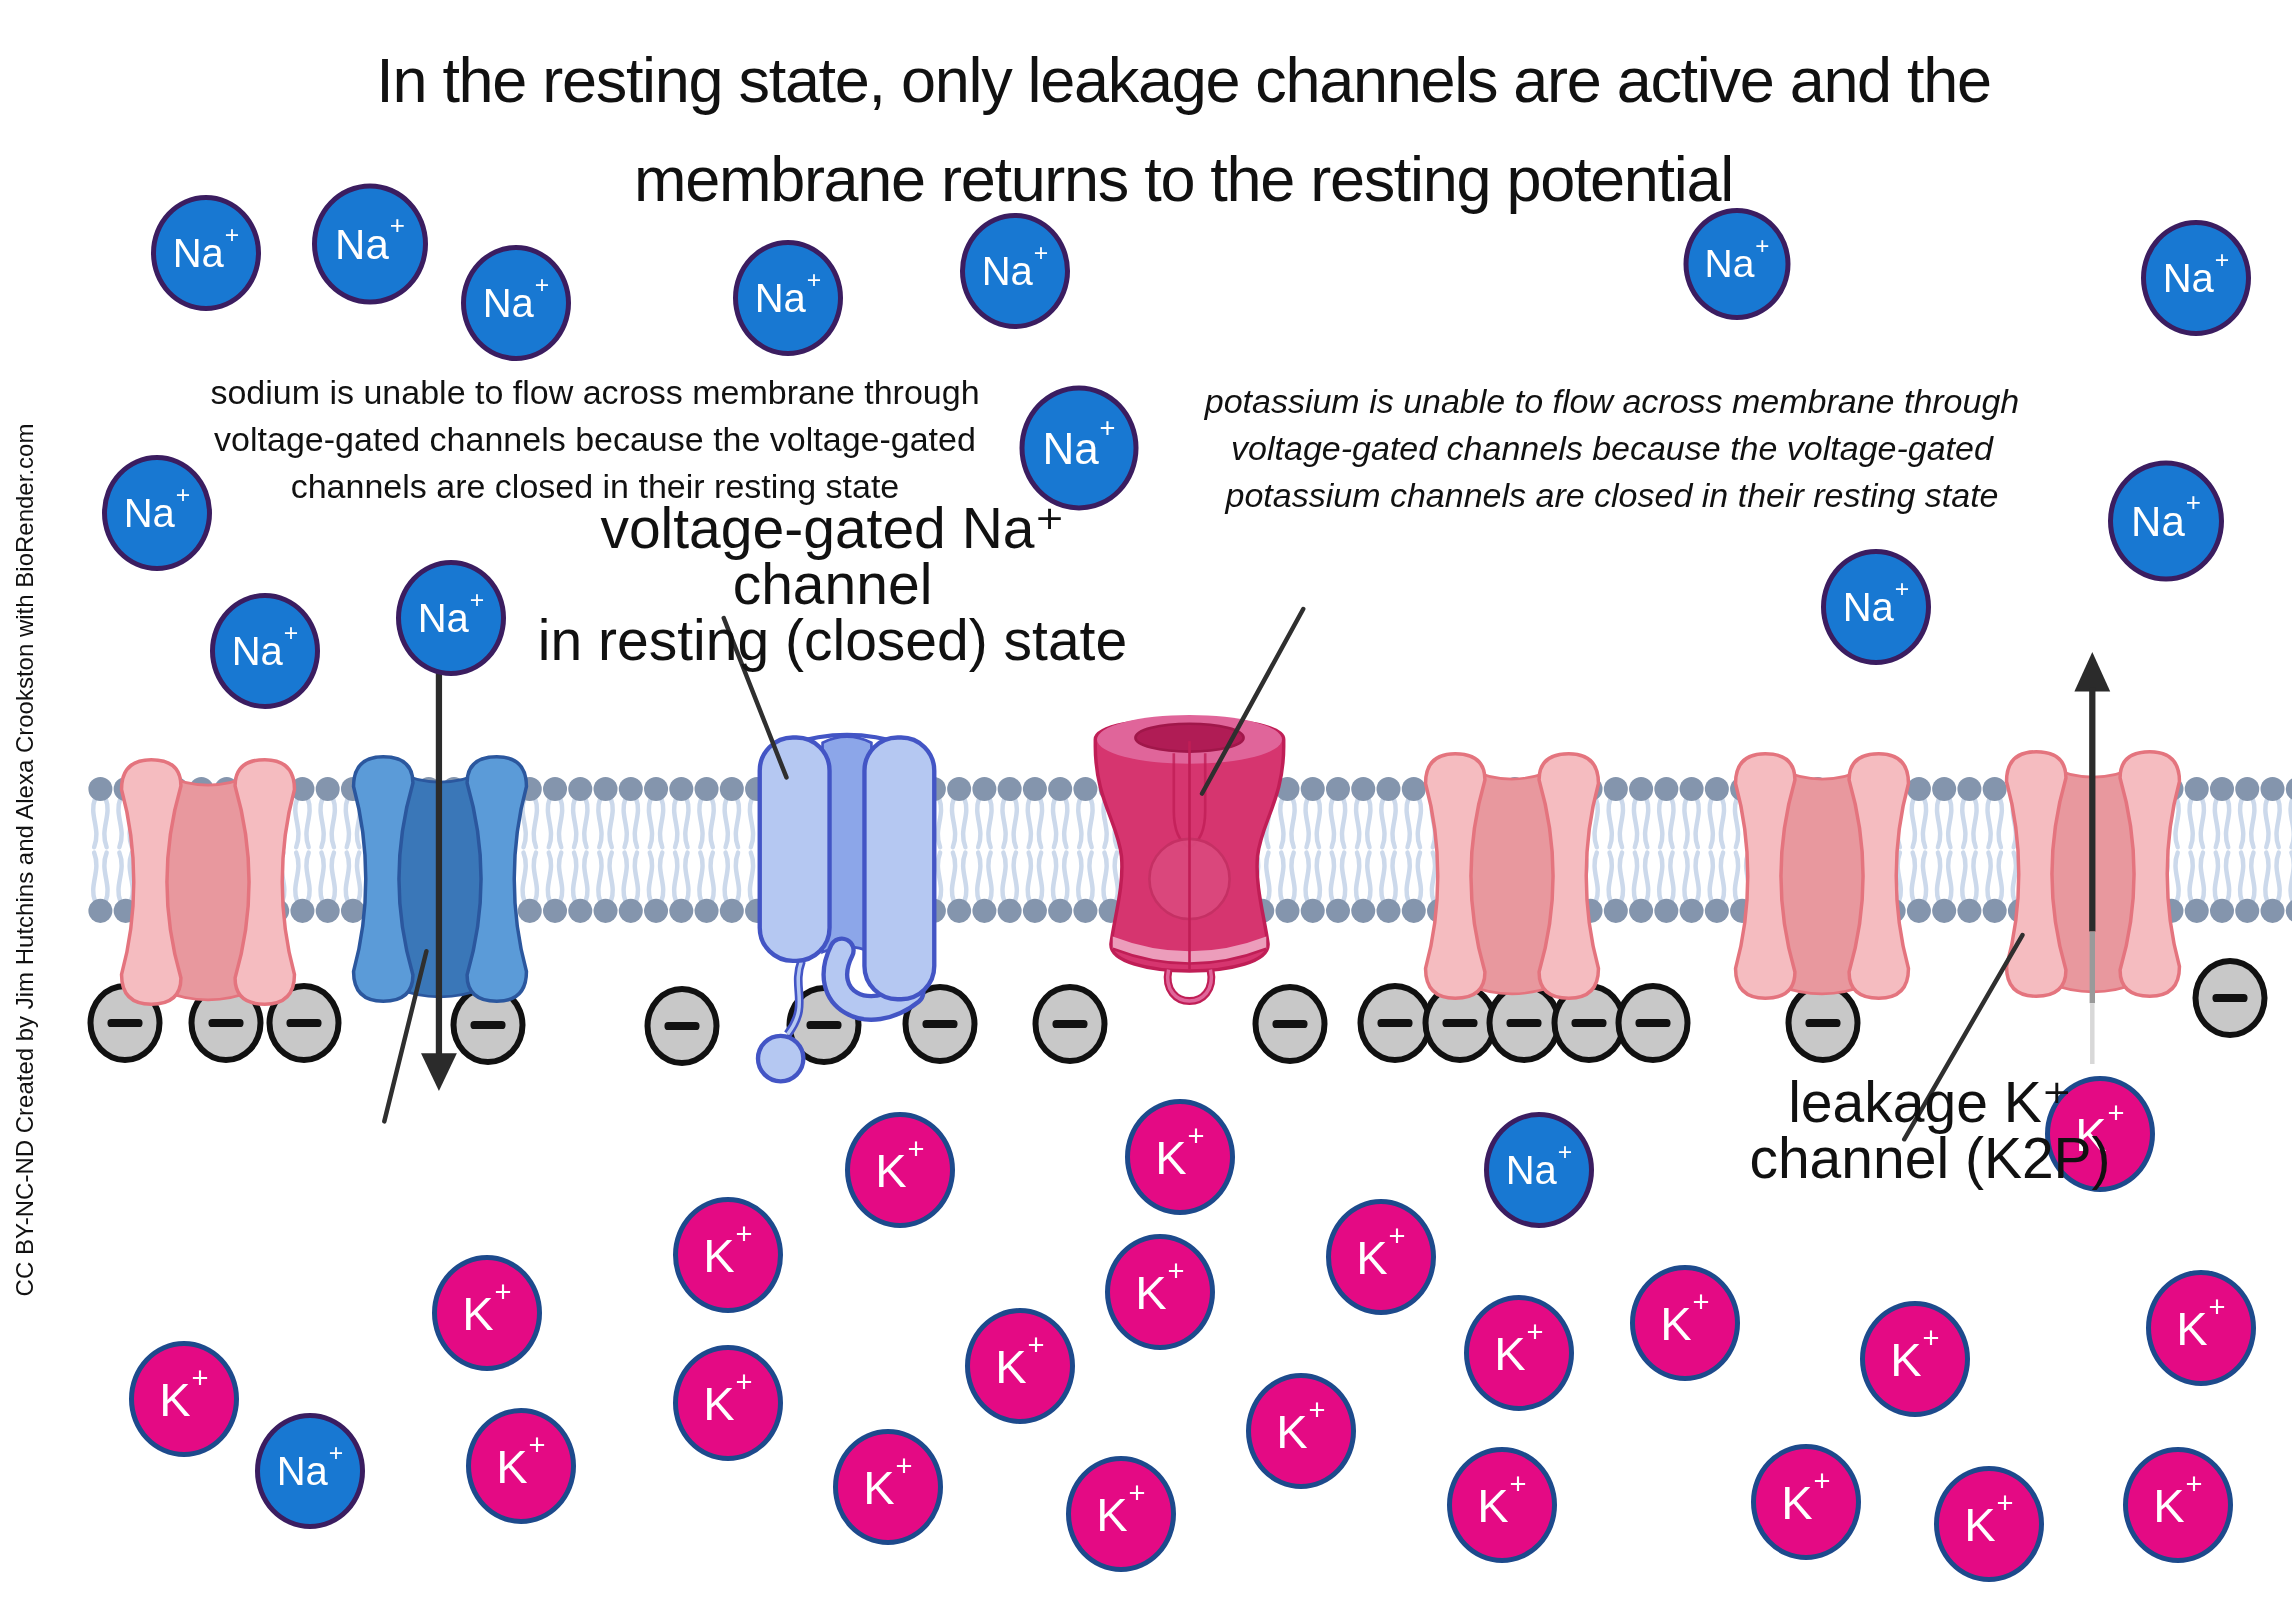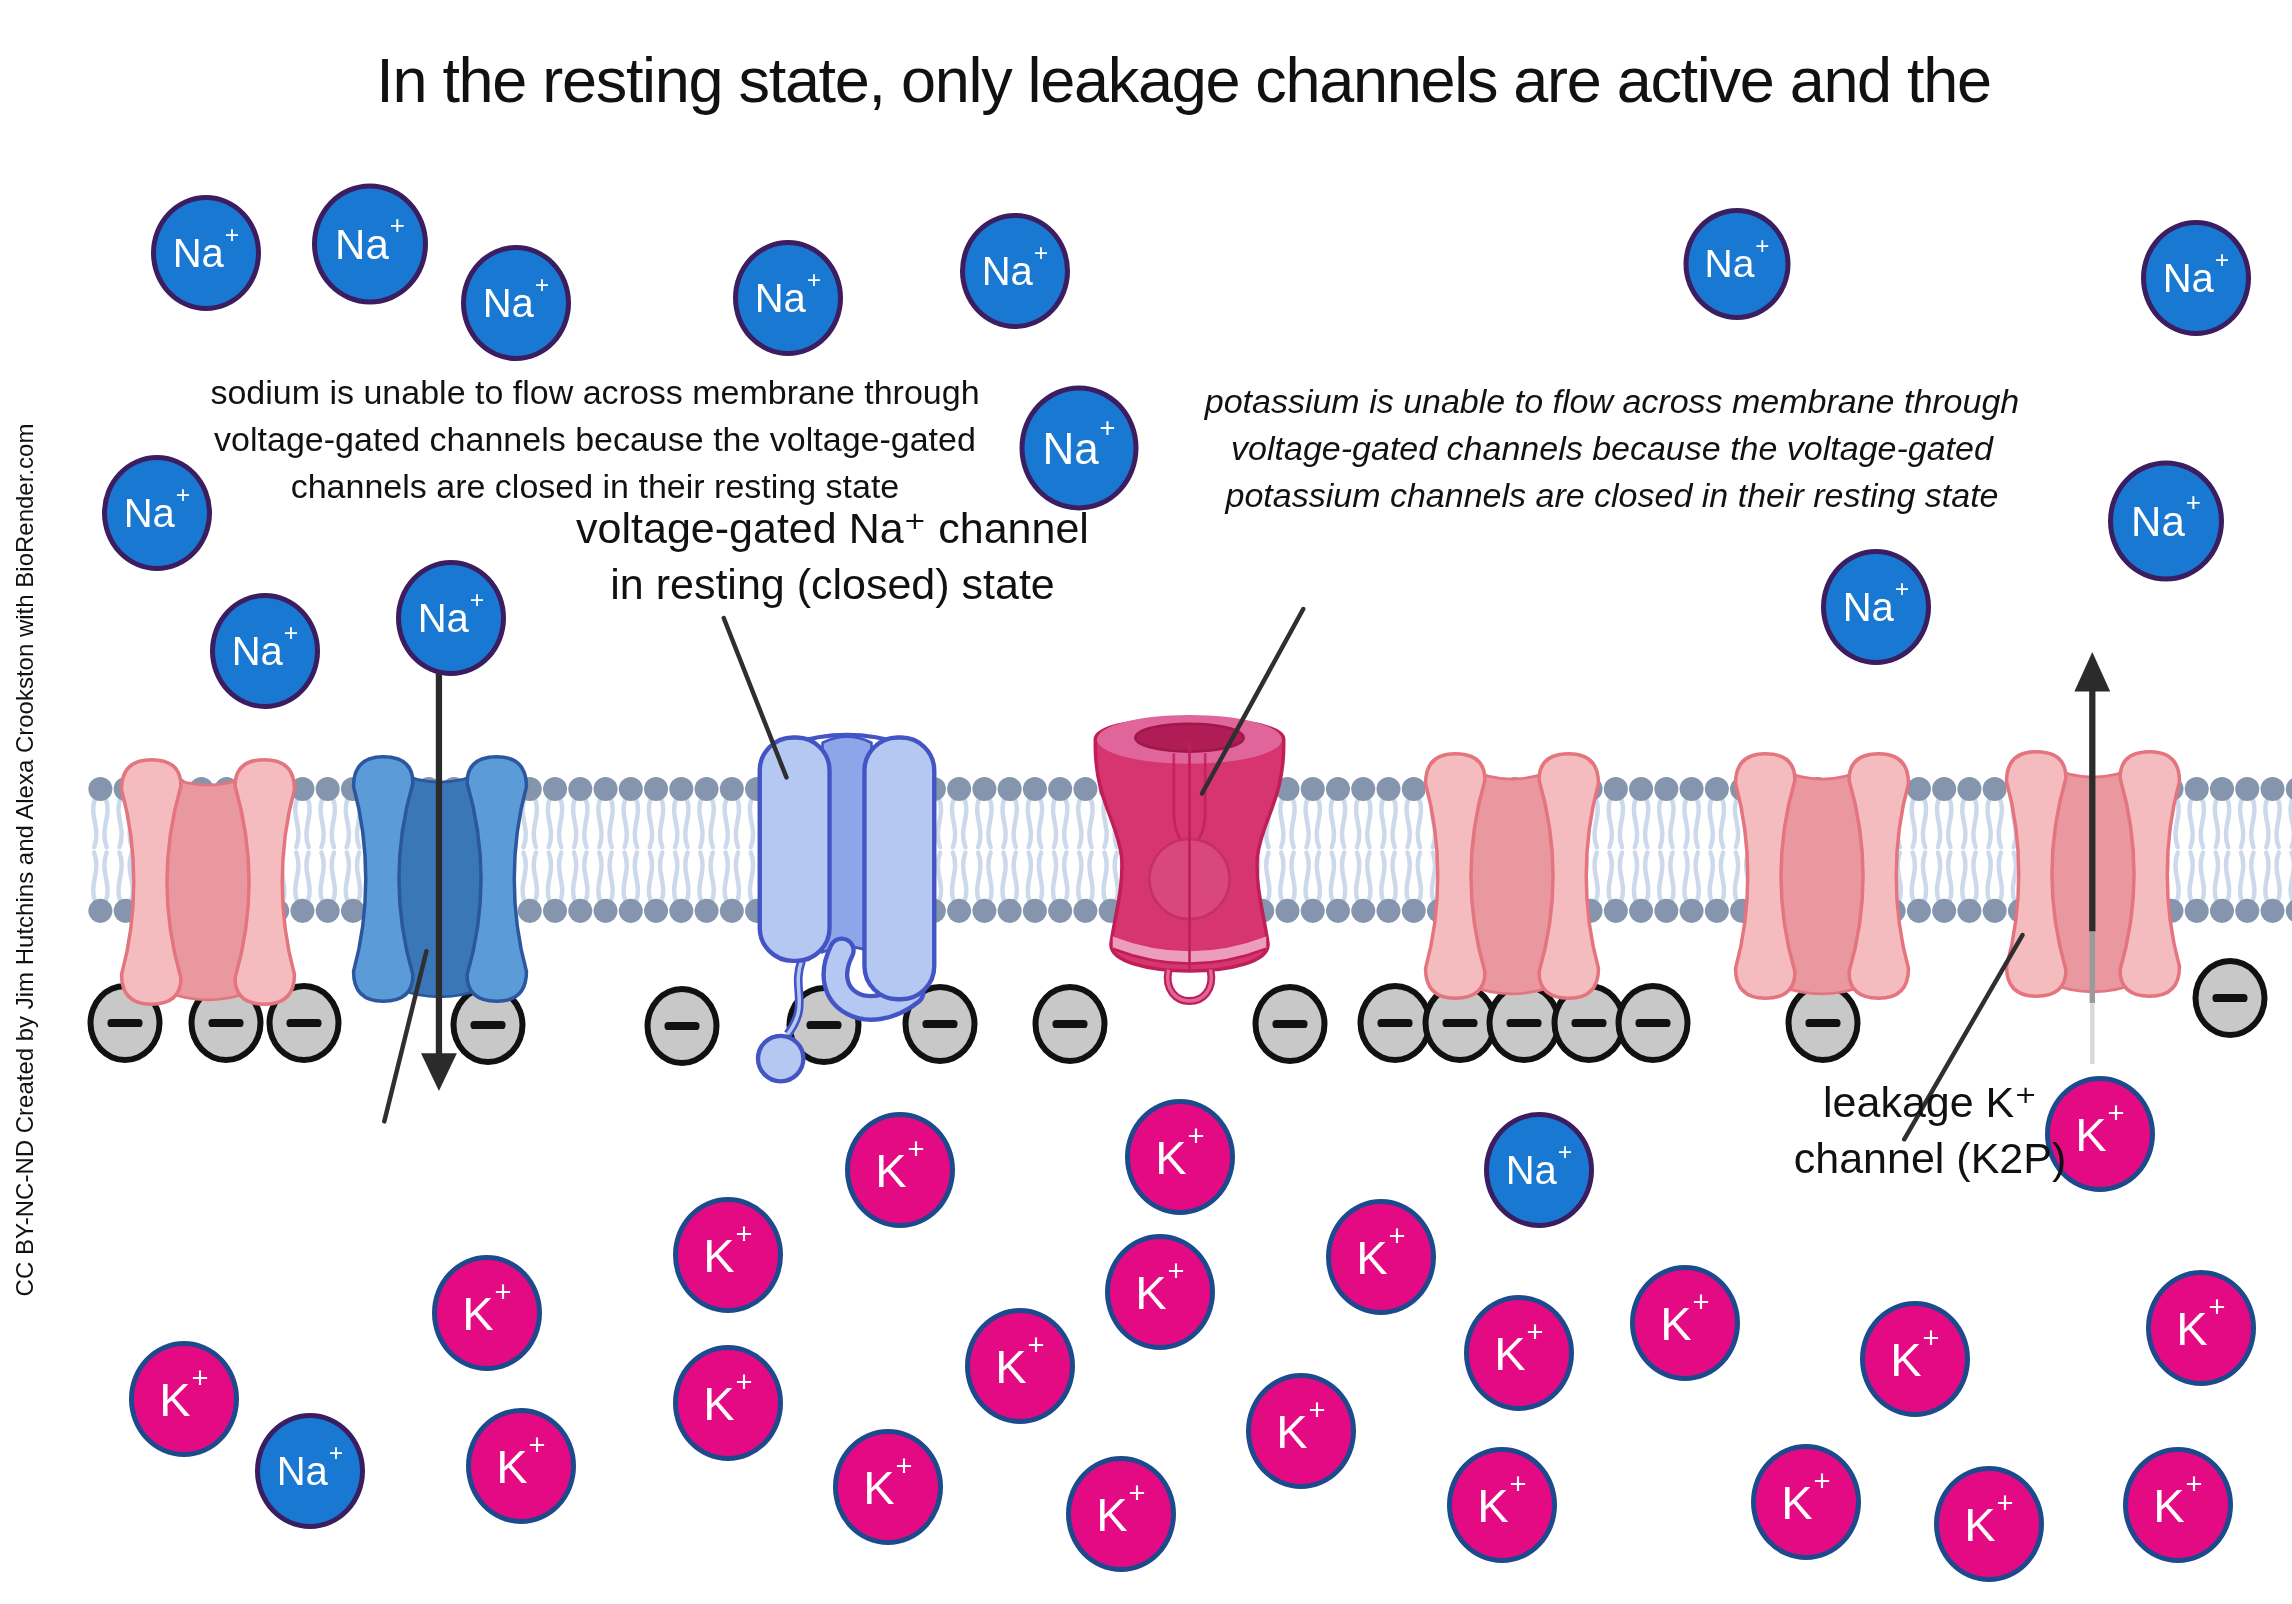--- a/index.html
+++ b/index.html
@@ -4,21 +4,21 @@
 <style>
   html,body{margin:0;padding:0;background:#ffffff;width:2293px;height:1605px;overflow:hidden;
     font-family:"Liberation Sans","DejaVu Sans",sans-serif;}
   #canvas{position:relative;width:2293px;height:1605px;background:#fff;}
   .layer{position:absolute;inset:0;pointer-events:none;}
   #title{position:absolute;top:31px;left:0;width:2293px;text-align:center;
     font-size:63px;line-height:99px;letter-spacing:-1.3px;font-weight:500;color:#111;padding-left:37px;}
   #credit{position:absolute;left:-509px;top:842px;width:1075px;height:36px;text-align:center;
     transform:rotate(-90deg);font-size:24px;color:#111;}
   .note{position:absolute;text-align:center;white-space:pre-line;font-size:34px;line-height:47px;color:#111;}
-  .biglabel{position:absolute;text-align:center;white-space:pre-line;font-size:43px;line-height:56px;color:#111;}
+  .biglabel{position:absolute;text-align:center;white-space:pre-line;font-size:57px;line-height:56px;color:#111;}
   .ion{position:absolute;transform:translate(-50%,-50%);border-radius:50%;
     display:flex;align-items:center;justify-content:center;color:#fff;font-weight:500;}
   .ion sup{font-size:62%;line-height:0;position:relative;top:-0.38em;margin-left:0.9px;}
   .minus{position:absolute;transform:translate(-50%,-50%);border-radius:50%;
     display:flex;align-items:center;justify-content:center;}
   .minus .bar{width:55%;height:7.2px;border-radius:3.6px;}
   svg{display:block;}
   .chan{position:absolute;}
 </style>
 </head>
@@ -802,21 +802,21 @@
       </div>
       <div class="ion" style="left: 1989px; top: 1524px; width: 100px; height: 106px; background: rgb(228, 10, 132); border: 5.4px solid rgb(29, 74, 140); font-size: 47px;">
         <span>K<sup>+</sup></span>
       </div>
       <div class="ion" style="left: 2178px; top: 1505px; width: 100px; height: 106px; background: rgb(228, 10, 132); border: 5.4px solid rgb(29, 74, 140); font-size: 47px;">
         <span>K<sup>+</sup></span>
       </div>
     </div>
 
   <div id="title"><span>In the resting state, only leakage channels are active and the</span><br>
-    </div>
+    <span>membrane returns to the resting potential</span></div>
 
   <div id="credit">CC BY-NC-ND Created by Jim Hutchins and Alexa Crookston with BioRender.com</div>
 
   <div class="note" style="left:134px;top:369px;width:922px;">sodium is unable to flow across membrane through
 voltage-gated channels because the voltage-gated
 channels are closed in their resting state</div>
   <div class="note" style="left:1173px;top:378px;width:878px;font-style:italic;">potassium is unable to flow across membrane through
 voltage-gated channels because the voltage-gated
 potassium channels are closed in their resting state</div>
 

